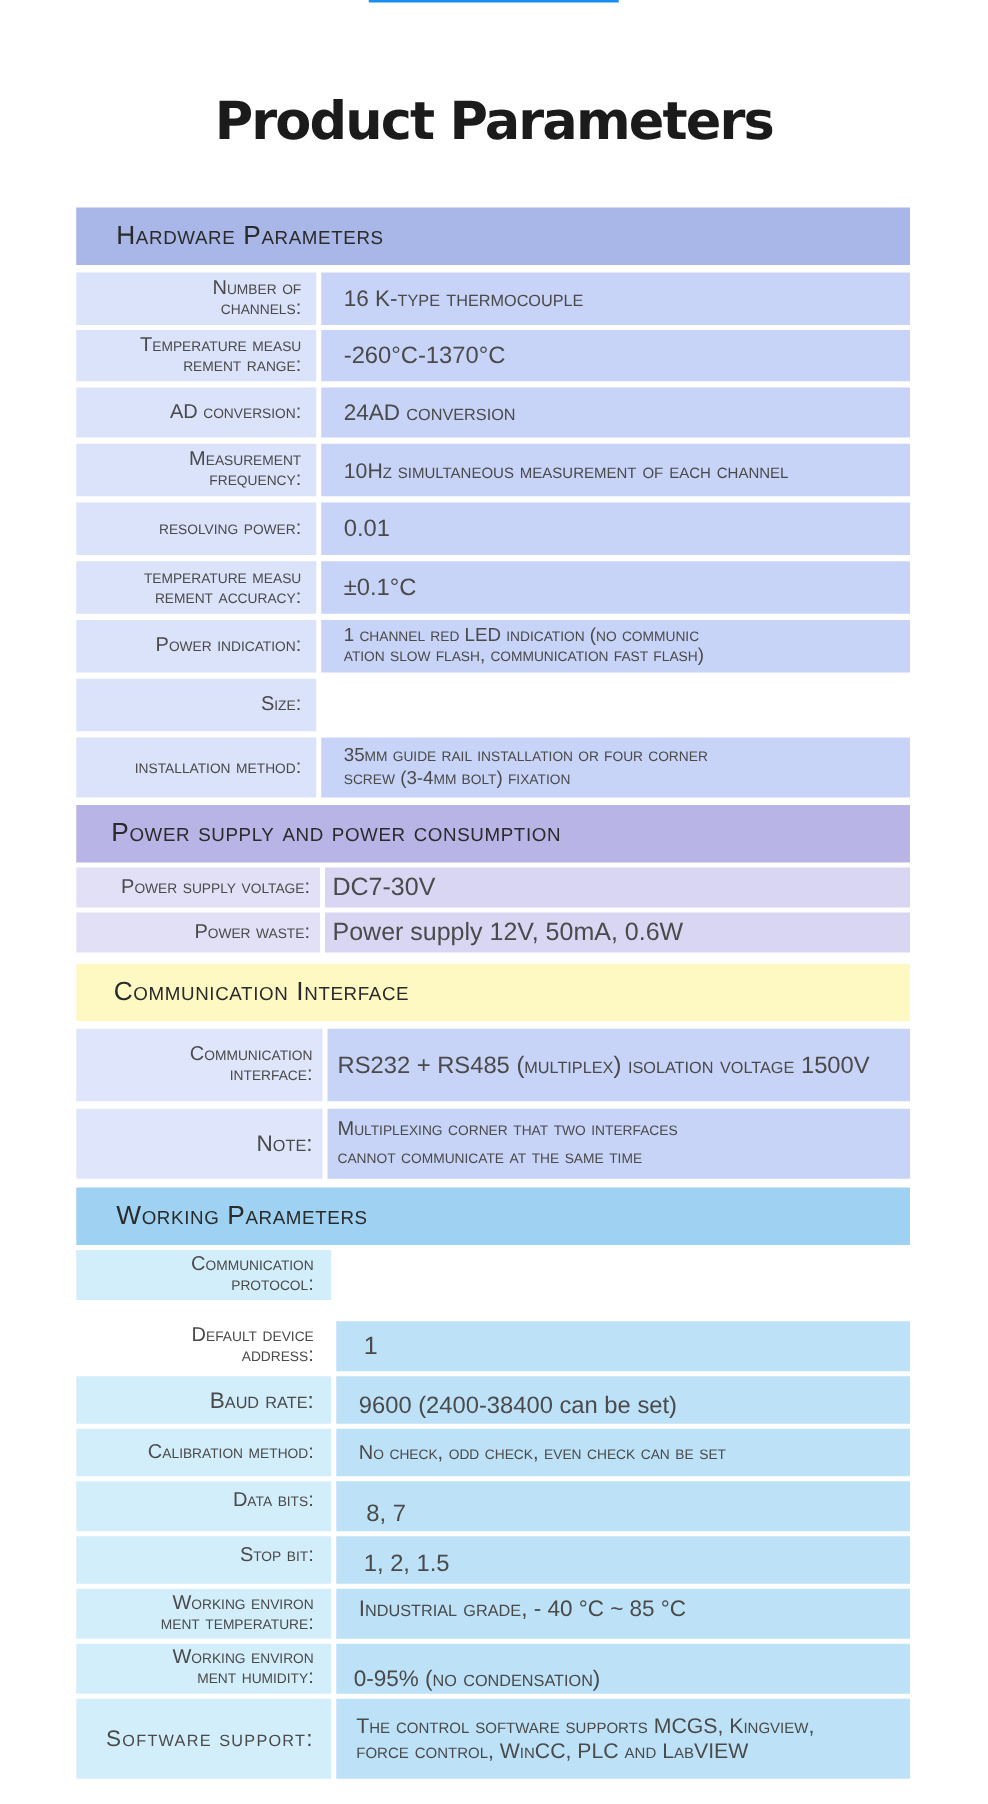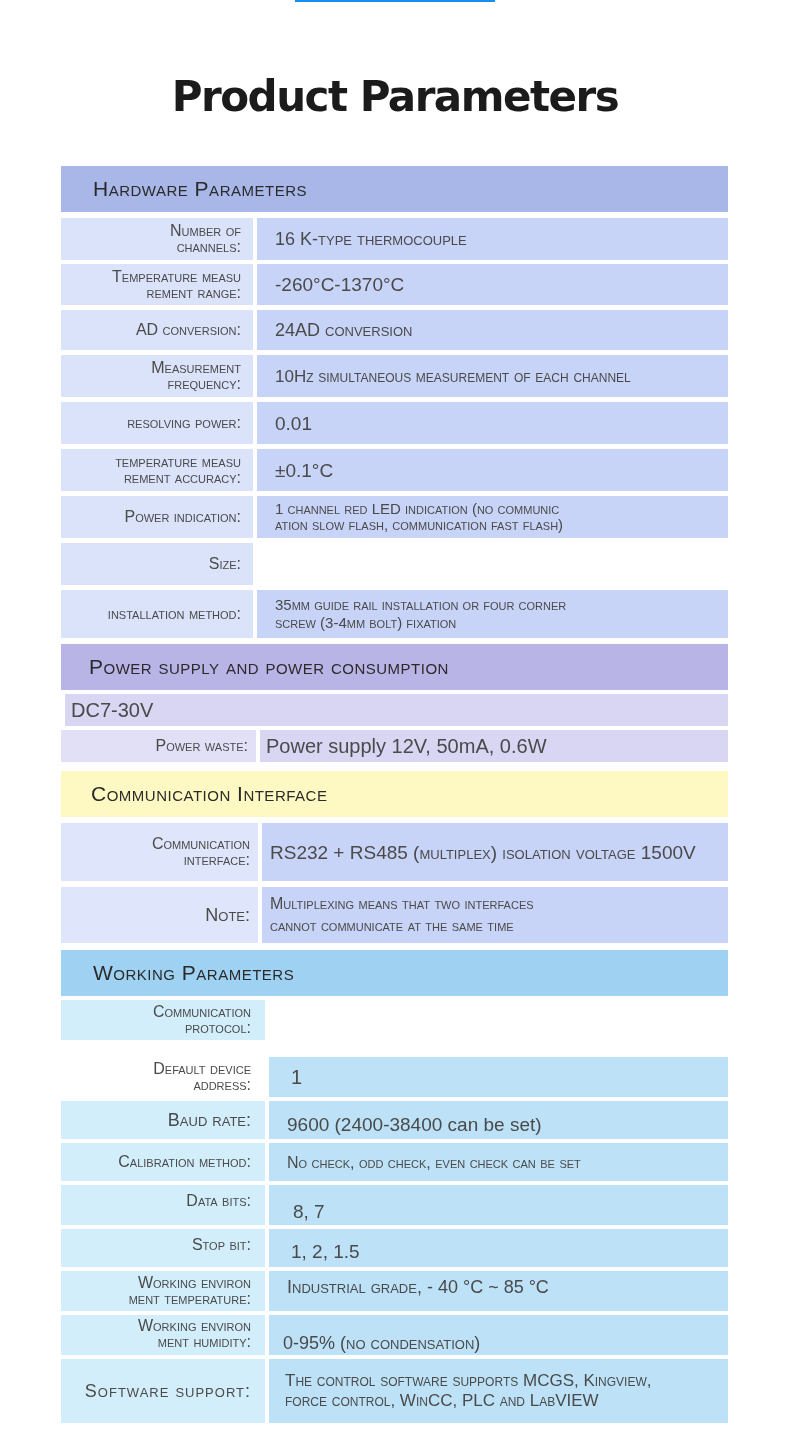--- a/index.html
+++ b/index.html
@@ -101,38 +101,39 @@
   <div class="row" style="height:48px; margin-top:5px;">
     <div class="lbl">installation method:</div>
     <div class="val" style="font-size:15px; line-height:18px;">35mm guide rail installation or four corner
  screw (3-4mm bolt) fixation</div>
   </div>
 </div>
 
 <div class="section" id="sec-pw">
   <div class="sec-head" style="padding-left:28px;">Power supply and power consumption</div>
   <div class="row" style="height:32px; margin-top:4px;">
+    <div class="lbl">Power supply voltage:</div>
     <div class="val">DC7-30V</div>
   </div>
   <div class="row" style="height:32px; margin-top:4px;">
     <div class="lbl">Power waste:</div>
     <div class="val">Power supply 12V, 50mA, 0.6W</div>
   </div>
 </div>
 
 <div class="section" id="sec-cm">
   <div class="sec-head" style="padding-left:30px;">Communication Interface</div>
   <div class="row" style="height:58px; margin-top:6px;">
     <div class="lbl">Communication
 interface:</div>
     <div class="val" style="font-size:19px;">RS232 + RS485 (multiplex) isolation voltage 1500V</div>
   </div>
   <div class="row" style="height:56px; margin-top:6px;">
     <div class="lbl" style="font-size:18px;">Note:</div>
-    <div class="val" style="font-size:16px; line-height:22px;">Multiplexing means that two interfaces
+    <div class="val" style="font-size:16px; line-height:22px;">Multiplexing corner that two interfaces
 cannot communicate at the same time</div>
   </div>
 </div>
 
 <div class="section" id="sec-wk">
   <div class="sec-head">Working Parameters</div>
   <div class="row" style="height:40px; margin-top:4px;">
     <div class="lbl">Communication
 protocol:</div>
   </div>

